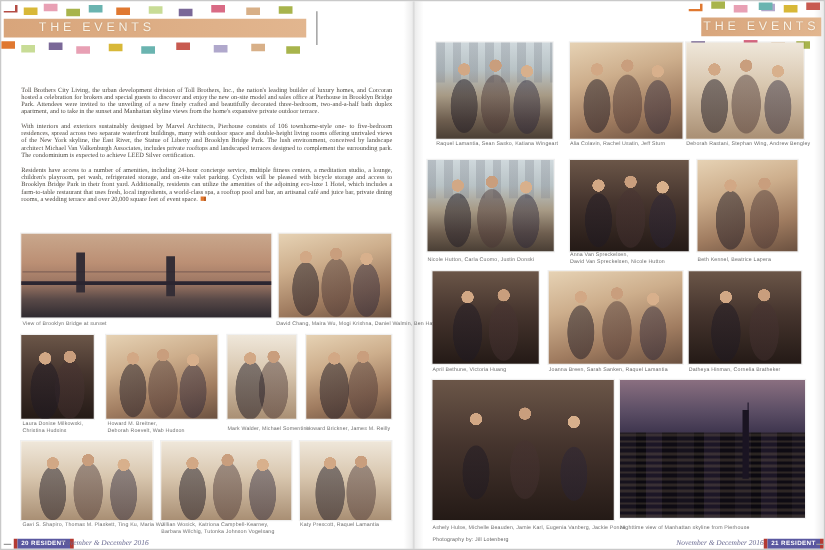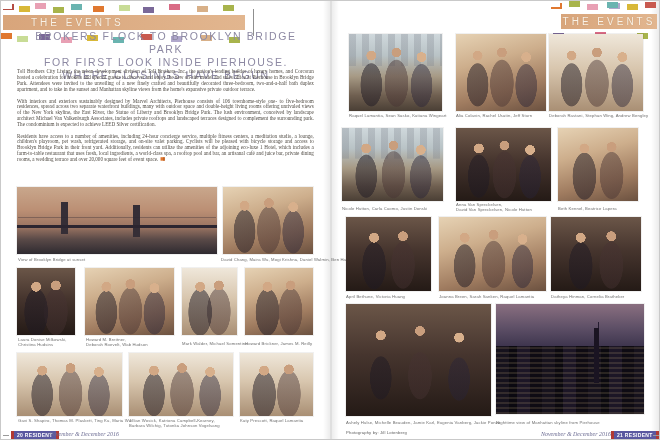--- a/index.html
+++ b/index.html
@@ -111,25 +111,20 @@
     <i class="vdiv"></i>
   </div>
 
   <div class="mosaic mosaicR">
     <i class="tiles tilesR"></i>
     <div class="band bandR">
       <span>THE EVENTS</span>
     </div>
   </div>
 
-  <div class="headline">
-    <div>BROKERS FLOCK TO BROOKLYN BRIDGE PARK</div>
-    <div>FOR FIRST LOOK INSIDE PIERHOUSE.</div>
-    <div>WHERE CLOSINGS HAVE BEGUN</div>
-  </div>
 
   <div class="bodycopy">
     <p>Toll Brothers City Living, the urban development division of Toll Brothers, Inc., the nation's leading builder of luxury homes, and Corcoran hosted a celebration for brokers and special guests to discover and enjoy the new on-site model and sales office at Pierhouse in Brooklyn Bridge Park. Attendees were invited to the unveiling of a new finely crafted and beautifully decorated three-bedroom, two-and-a-half bath duplex apartment, and to take in the sunset and Manhattan skyline views from the home's expansive private outdoor terrace.</p>
     <p>With interiors and exteriors sustainably designed by Marvel Architects, Pierhouse consists of 106 townhome-style one- to five-bedroom residences, spread across two separate waterfront buildings, many with outdoor space and double-height living rooms offering unrivaled views of the New York skyline, the East River, the Statue of Liberty and Brooklyn Bridge Park. The lush environment, conceived by landscape architect Michael Van Valkenburgh Associates, includes private rooftops and landscaped terraces designed to complement the surrounding park. The condominium is expected to achieve LEED Silver certification.</p>
     <p><span>Residents have access to a number of amenities, including 24-hour concierge service, multiple fitness centers, a meditation studio, a lounge, children's playroom, pet wash, refrigerated storage, and on-site valet parking. Cyclists will be pleased with bicycle storage and access to Brooklyn Bridge Park in their front yard. Additionally, residents can utilize the amenities of the adjoining eco-luxe 1 Hotel, which includes a farm-to-table restaurant that uses fresh, local ingredients, a world-class spa, a rooftop pool and bar, an artisanal café and juice bar, private dining rooms, a wedding terrace and over 20,000 square feet of event space.</span><i class="endmark"></i></p>
   </div>
 
   <div class="photo ph-bridge" style="left:16px;top:186px;width:200px;height:67px"></div>
   <div class="photo ph-warm ppl" style="left:222px;top:186px;width:90px;height:67px"></div>
   <span class="cap" style="left:17px;top:256px">View of Brooklyn Bridge at sunset</span>

